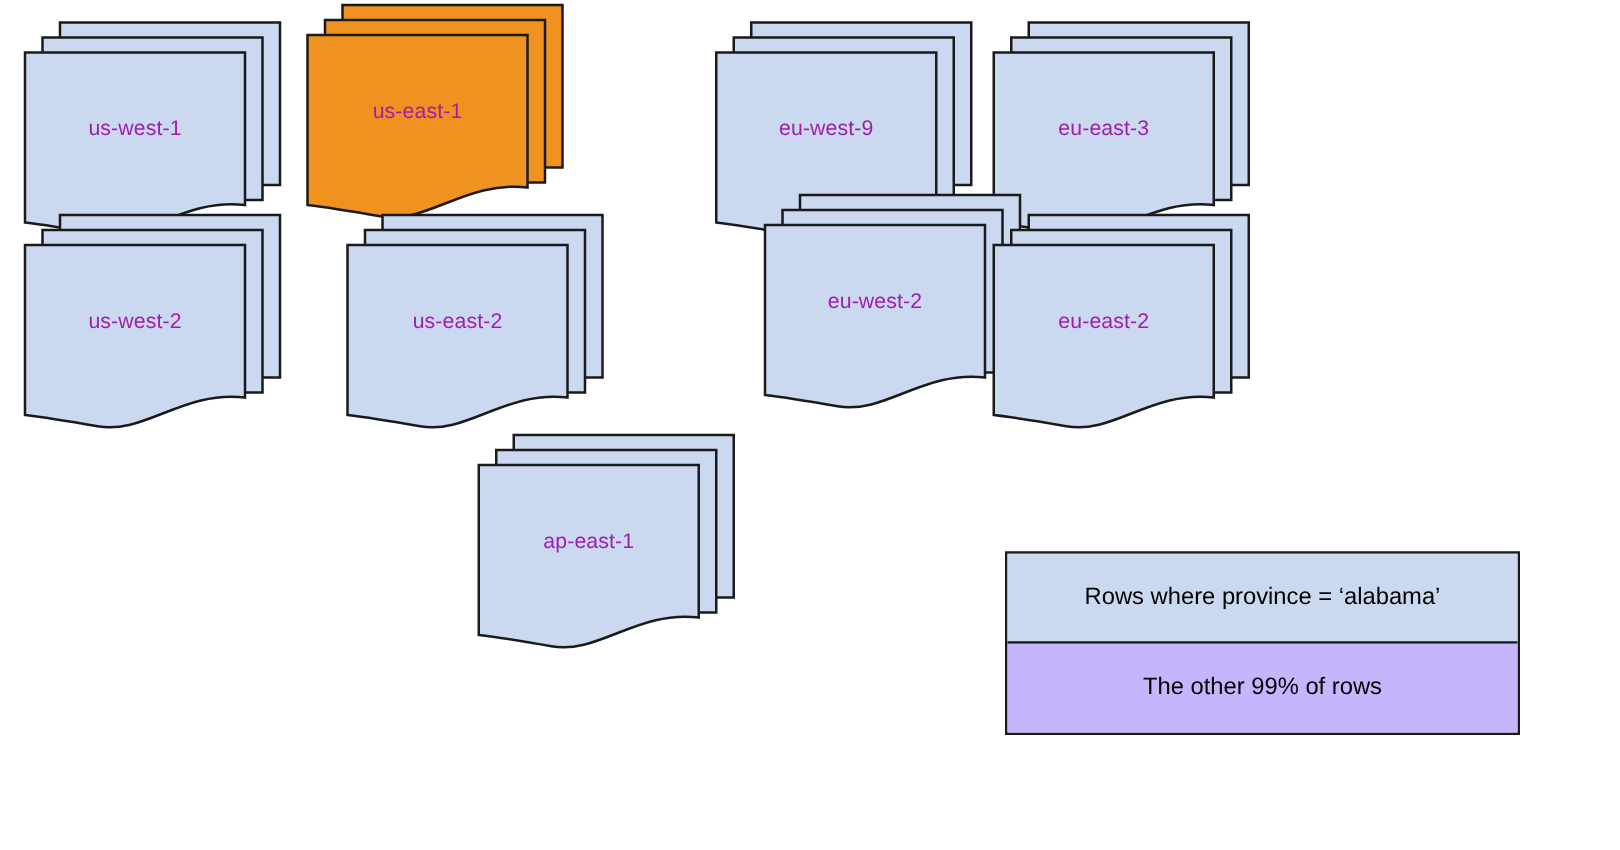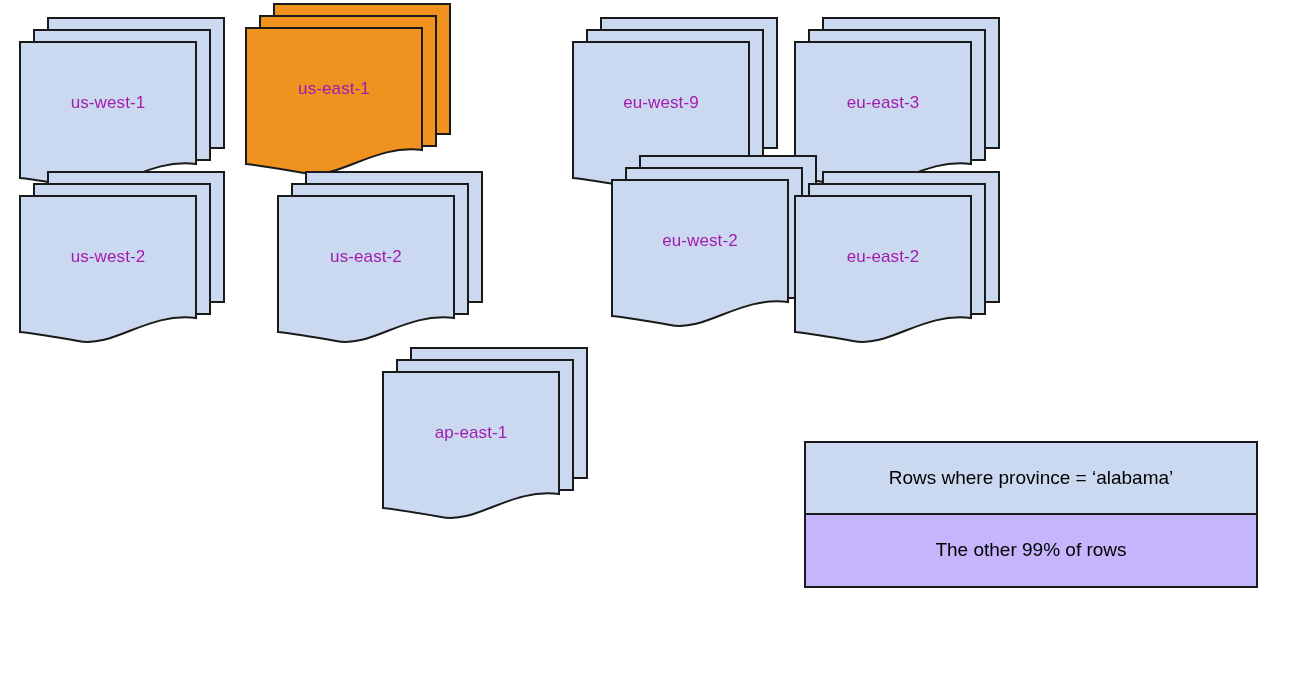--- a/index.html
+++ b/index.html
@@ -51,21 +51,21 @@
     letter-spacing: 0.1px;
     white-space: nowrap;
     pointer-events: none;
   }
 
   
   .legend {
     position: absolute;
     left: 804px;
     top: 441px;
-    width: 454px;
+    width: 412px;
     height: 147px;
     border: 2px solid #1a1a1a;
     box-sizing: border-box;
   }
   .legend-row {
     width: 100%;
     height: 50%;
     box-sizing: border-box;
     display: flex;
     align-items: center;

